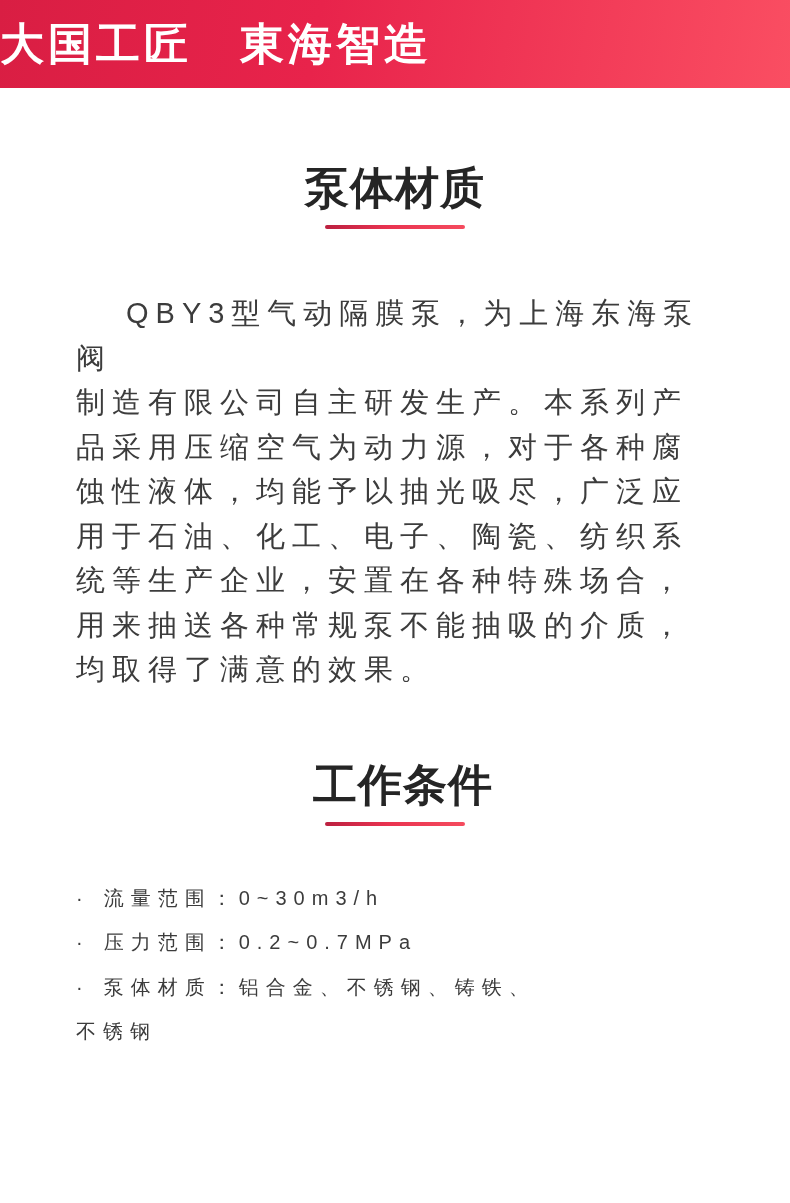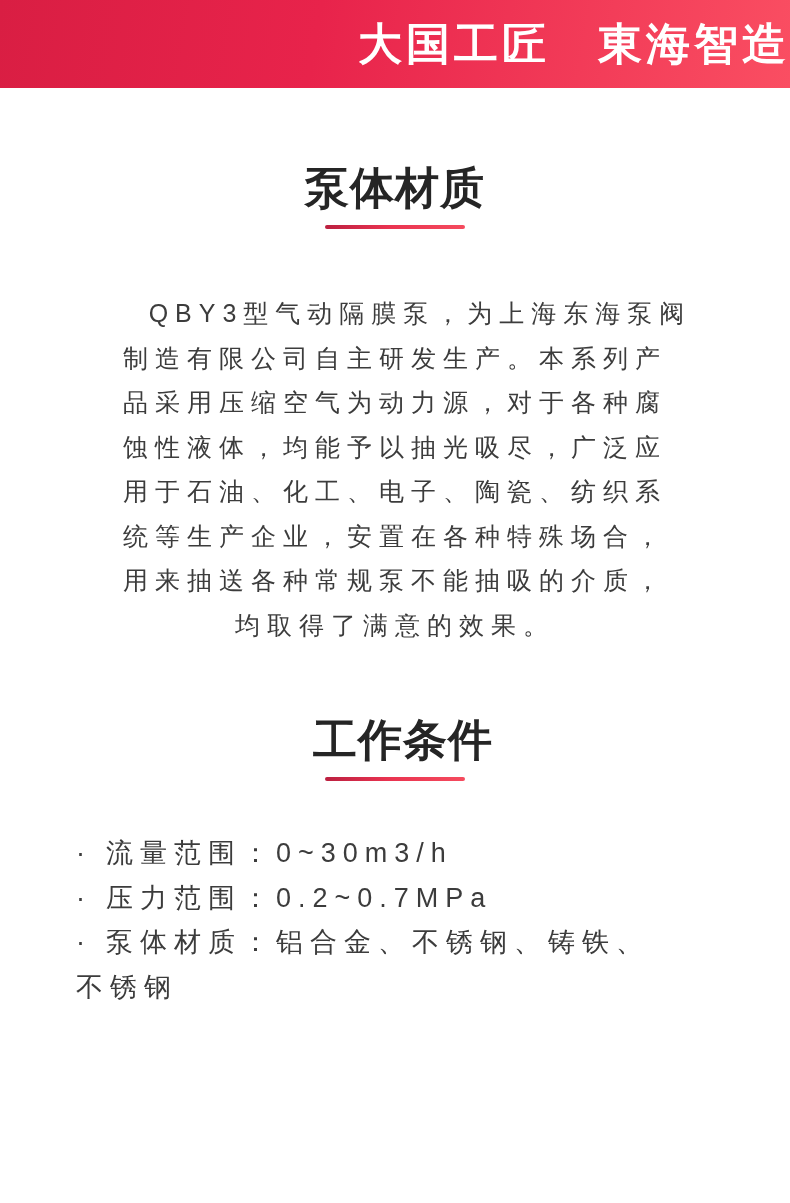--- a/index.html
+++ b/index.html
@@ -15,21 +15,21 @@
     margin: 0 auto;
     background: #ffffff;
     overflow: hidden;
   }
   .banner {
     height: 88px;
     width: 100%;
     background: linear-gradient(100deg, #d91e43 0%, #e8234b 40%, #fa4e62 100%);
     display: flex;
     align-items: center;
-    justify-content: flex-end;
+    justify-content: flex-start;
   }
   .banner-title {
     margin: 0;
     color: #ffffff;
     font-size: 44px;
     font-weight: bold;
     letter-spacing: 4px;
     white-space: nowrap;
   }
   .section-title {
@@ -46,34 +46,34 @@
   .title-underline {
     width: 140px;
     height: 4px;
     margin: 14px auto 0 auto;
     border-radius: 2px;
     background: linear-gradient(to right, #bb2040 0%, #e93350 45%, #f54b5e 100%);
   }
   .body-text {
     margin: 62px 0 0 0;
     padding: 0 76px;
-    font-size: 25px;
+    font-size: 29px;
     line-height: 44.5px;
     letter-spacing: 7px;
     color: #3c3c3c;
     white-space: pre-line;
     text-indent: 50px;
-    text-align: center;
+    text-align: left;
   }
   .cond-list {
     margin-top: 50px;
     padding: 0 76px;
   }
   .cond-item {
-    font-size: 27px;
+    font-size: 20px;
     line-height: 44.5px;
     letter-spacing: 7px;
     color: #3c3c3c;
   }
   .cond-bullet {
     display: inline;
     margin-right: 14px;
     color: #3c3c3c;
   }
   .cond-text {

